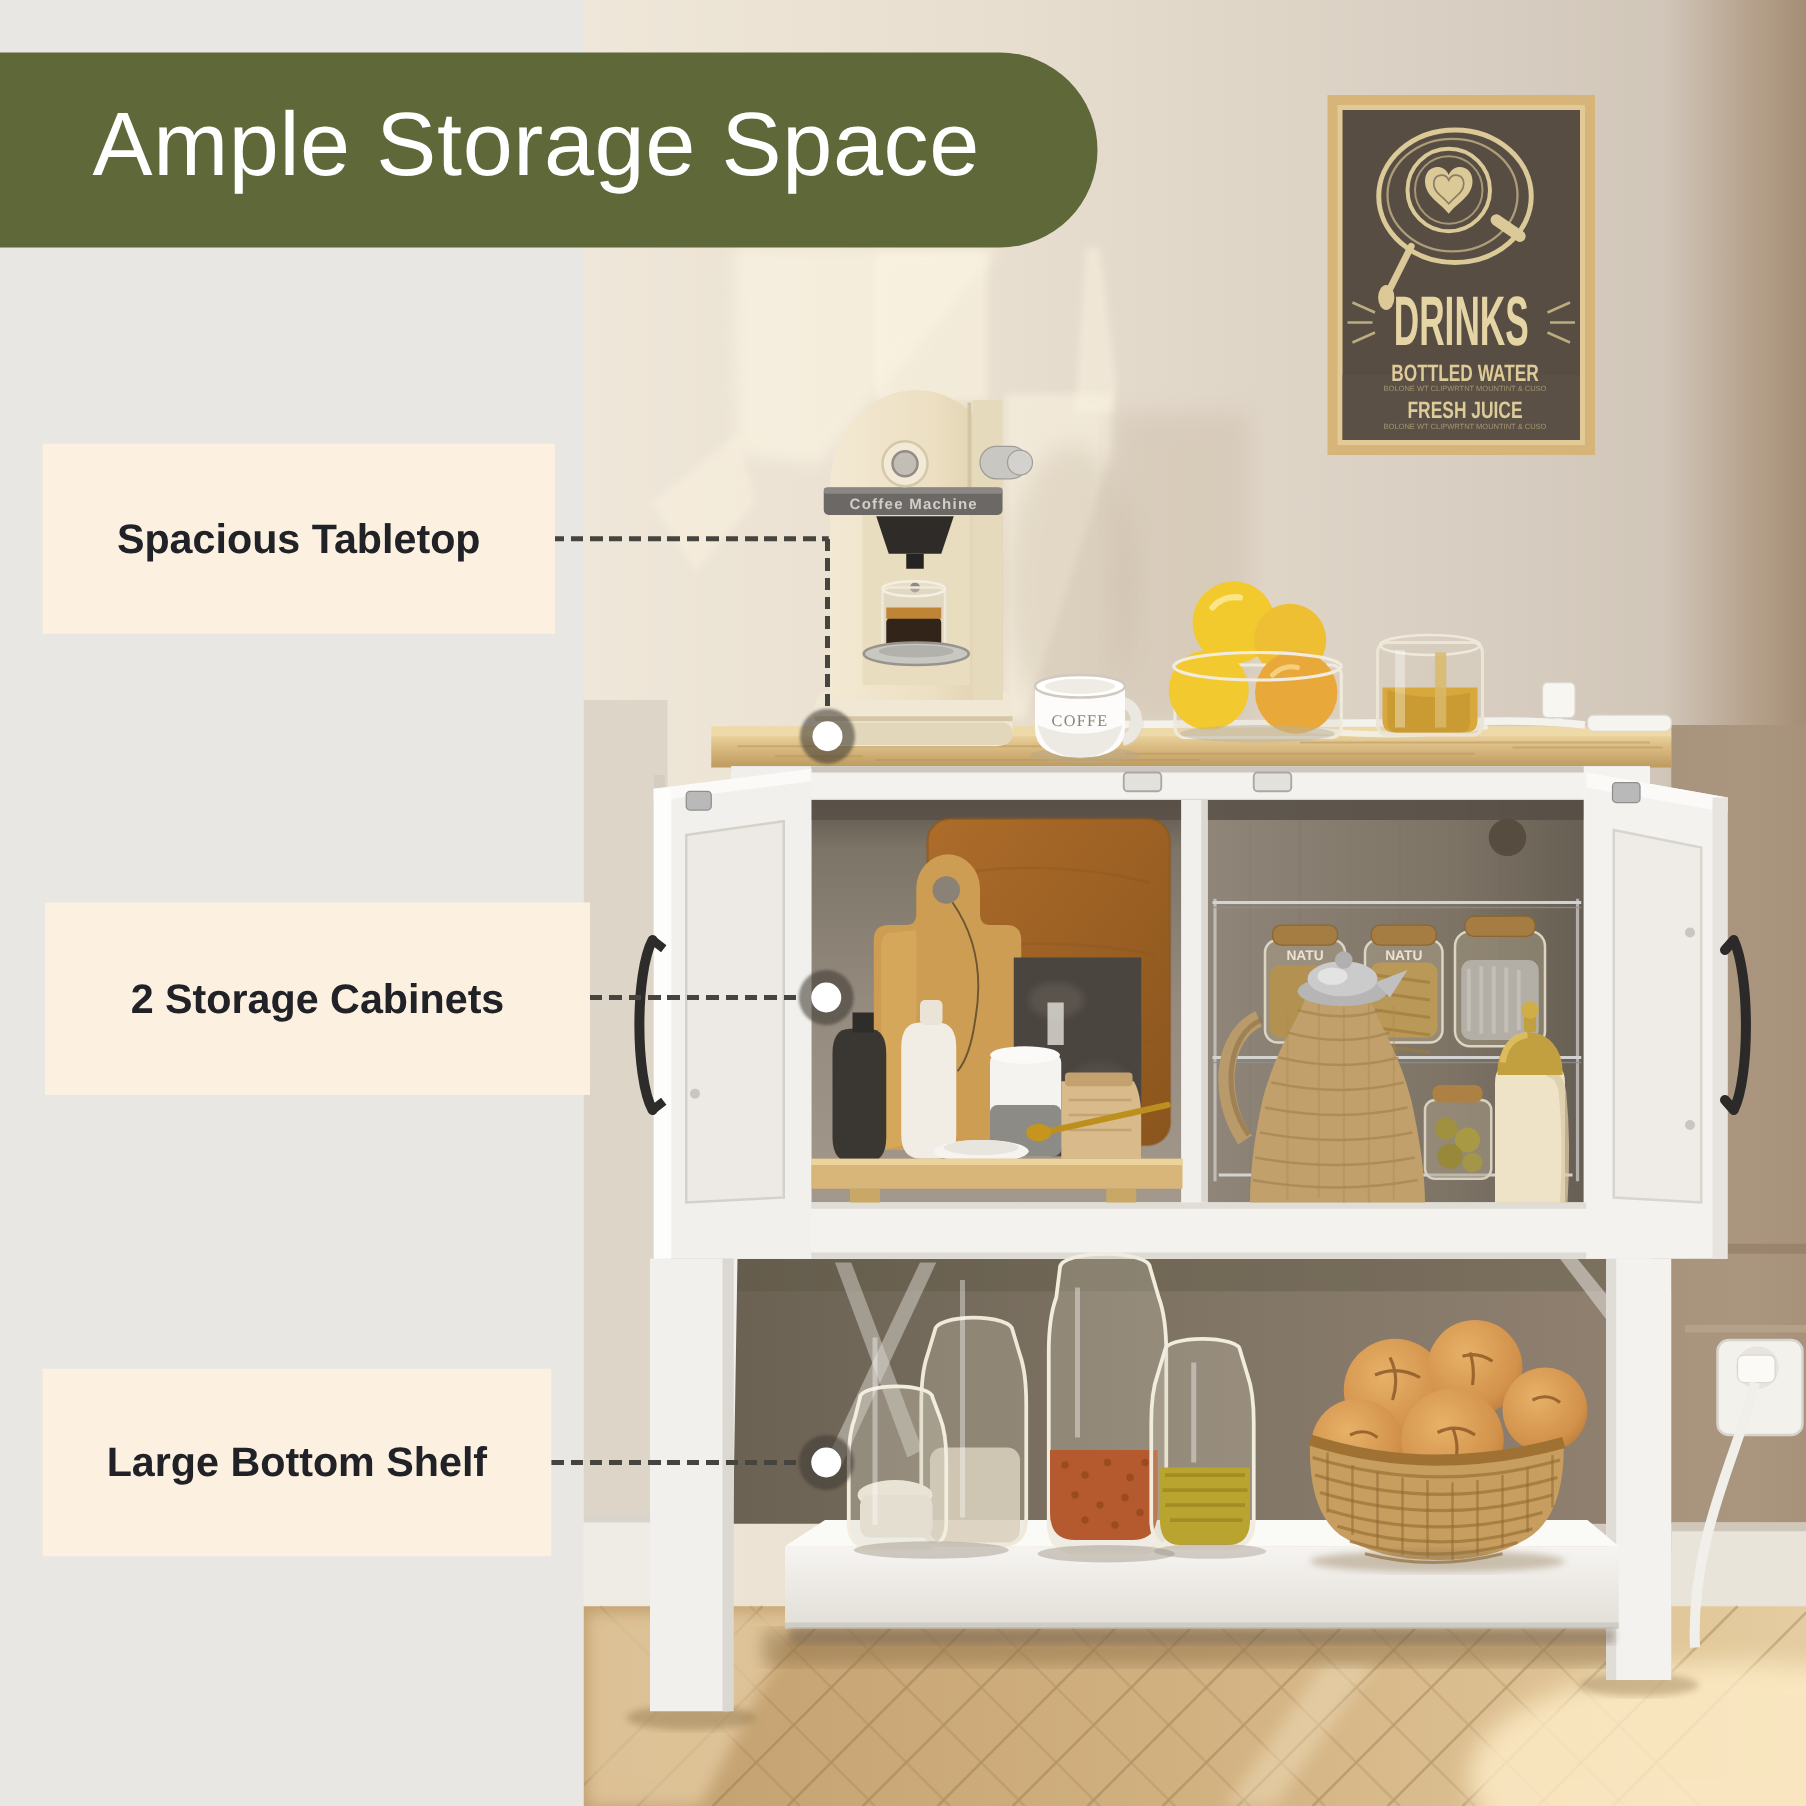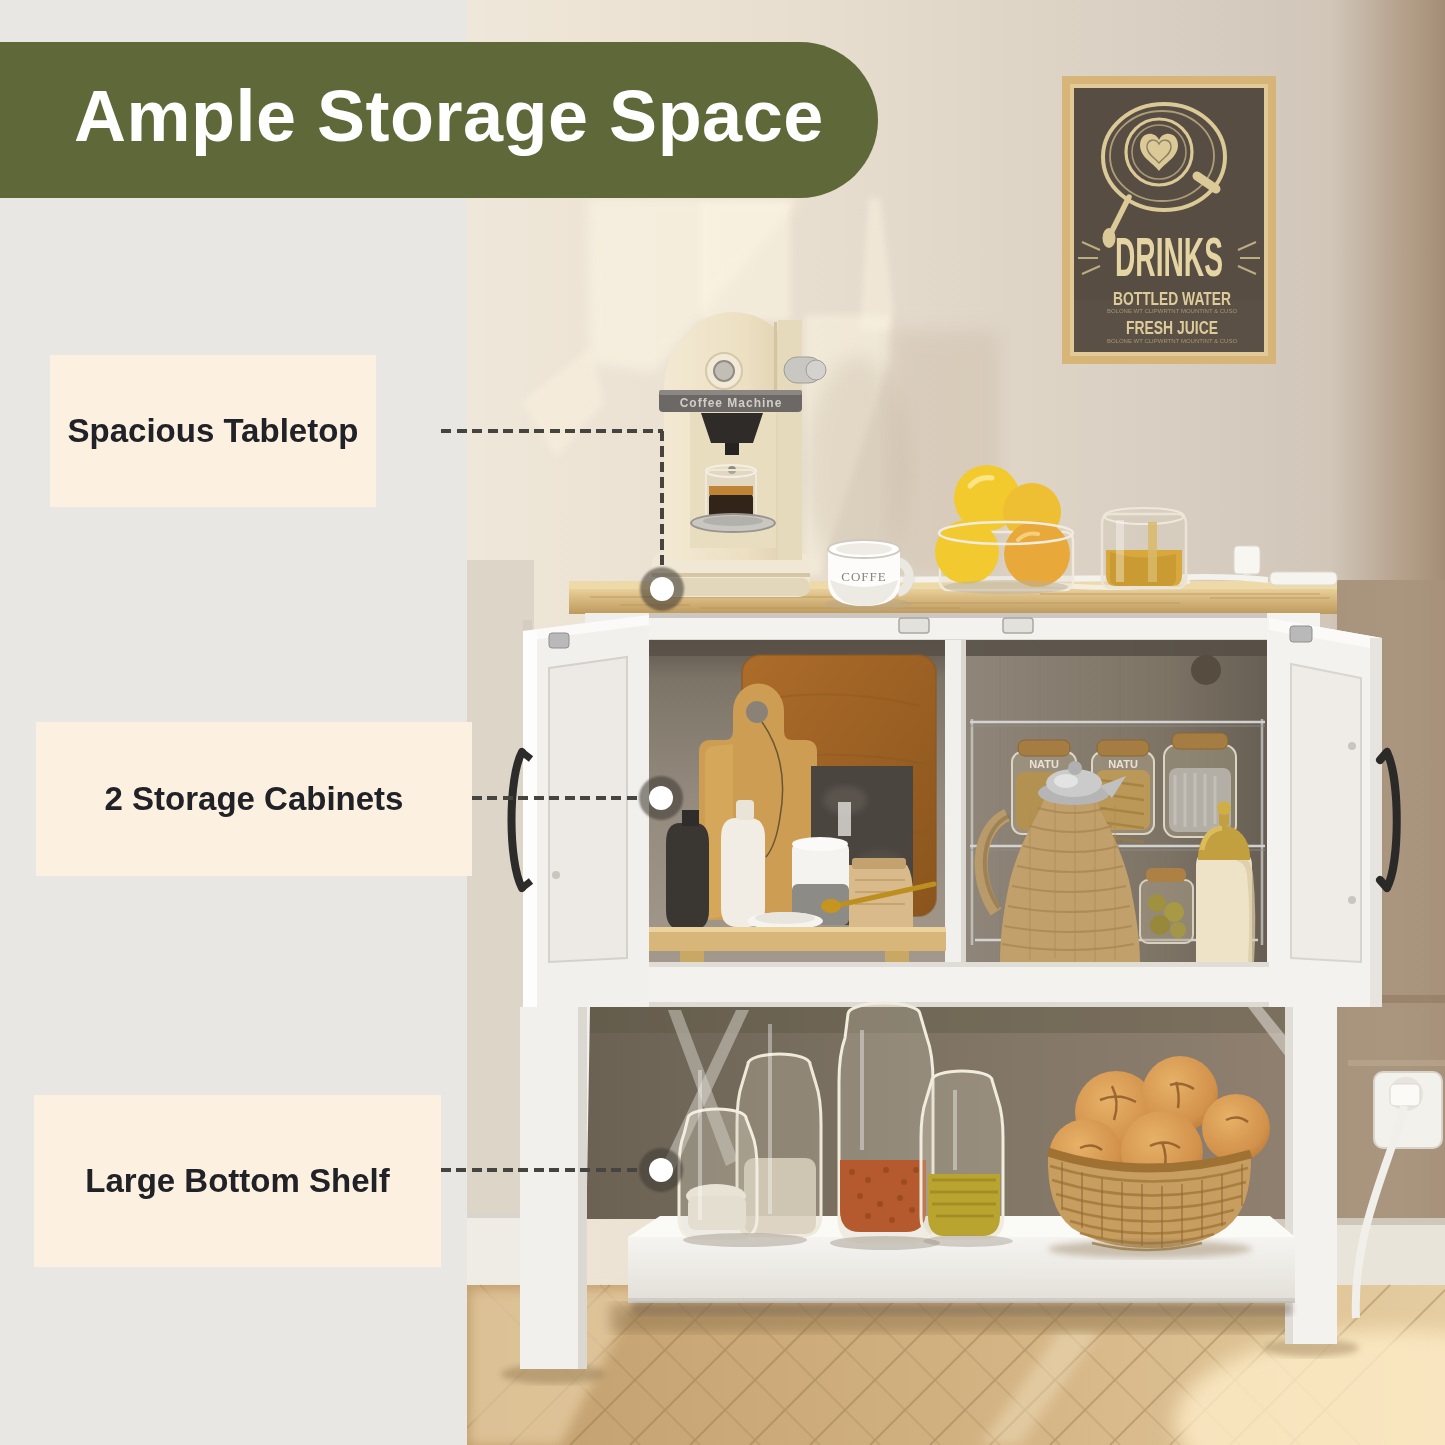--- a/index.html
+++ b/index.html
@@ -1,19 +1,19 @@
 <!DOCTYPE html>
 <html><head>
 <meta charset="utf-8">
 <style>
 html,body{margin:0;padding:0;background:#fff;}
 #root{position:relative;width:1445px;height:1445px;overflow:hidden;font-family:"Liberation Sans",sans-serif;}
 .abs{position:absolute;}
 #banner{left:0;top:42px;width:878px;height:156px;background:#5e6839;border-radius:0 84px 84px 0;}
-#banner span{position:absolute;left:74px;top:50%;transform:translateY(-55%);font-size:72px;font-weight:bold;color:#fff;letter-spacing:0.5px;white-space:nowrap;}
+#banner span{position:absolute;left:74px;top:50%;transform:translateY(-55%);font-size:72px;font-weight:normal;color:#fff;letter-spacing:0.5px;white-space:nowrap;}
 .label{background:#fcf0e0;display:flex;align-items:center;justify-content:center;font-weight:bold;color:#202227;font-size:33px;letter-spacing:0;white-space:nowrap;}
 .dashH{height:3.5px;background:repeating-linear-gradient(90deg,#45443f 0 10px,rgba(0,0,0,0) 10px 15.5px);}
 .dashV{width:3.5px;background:repeating-linear-gradient(180deg,#45443f 0 10px,rgba(0,0,0,0) 10px 15.5px);}
 .ringO{width:44px;height:44px;border-radius:50%;background:rgba(63,58,51,.58);filter:blur(1.2px);}
 .ringI{width:24px;height:24px;border-radius:50%;background:#fff;}
 </style>
 </head>
 <body>
 <div id="root">
 <svg width="1445" height="1445" viewBox="0 0 1445 1445" class="abs" style="left:0;top:0">
@@ -435,16 +435,16 @@
 <div class="abs dashH" style="left:441px;top:1168px;width:198px"></div>
 <div class="abs ringO" style="left:640px;top:567px"></div>
 <div class="abs ringI" style="left:650px;top:577px"></div>
 <div class="abs ringO" style="left:639px;top:776px"></div>
 <div class="abs ringI" style="left:649px;top:786px"></div>
 <div class="abs ringO" style="left:639px;top:1148px"></div>
 <div class="abs ringI" style="left:649px;top:1158px"></div>
 <div class="abs" id="banner">
       <span>Ample Storage Space</span>
     </div>
-<div class="abs label" style="left:50px;top:355px;width:326px;height:152px">Spacious Tabletop</div>
+<div class="abs label" style="left:34px;top:355px;width:410px;height:152px">Spacious Tabletop</div>
 <div class="abs label" style="left:36px;top:722px;width:436px;height:154px">2 Storage Cabinets</div>
-<div class="abs label" style="left:34px;top:1095px;width:407px;height:172px">Large Bottom Shelf</div>
+<div class="abs label" style="left:34px;top:1095px;width:407px;height:150px">Large Bottom Shelf</div>
 </div>
 
 </body></html>

